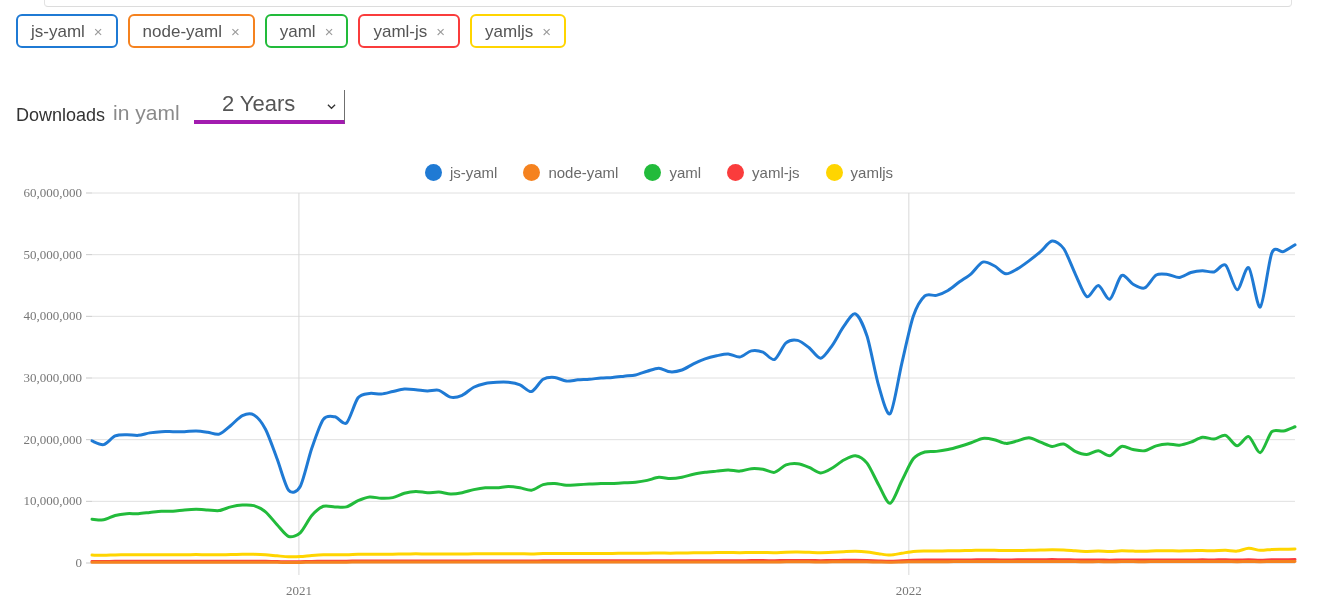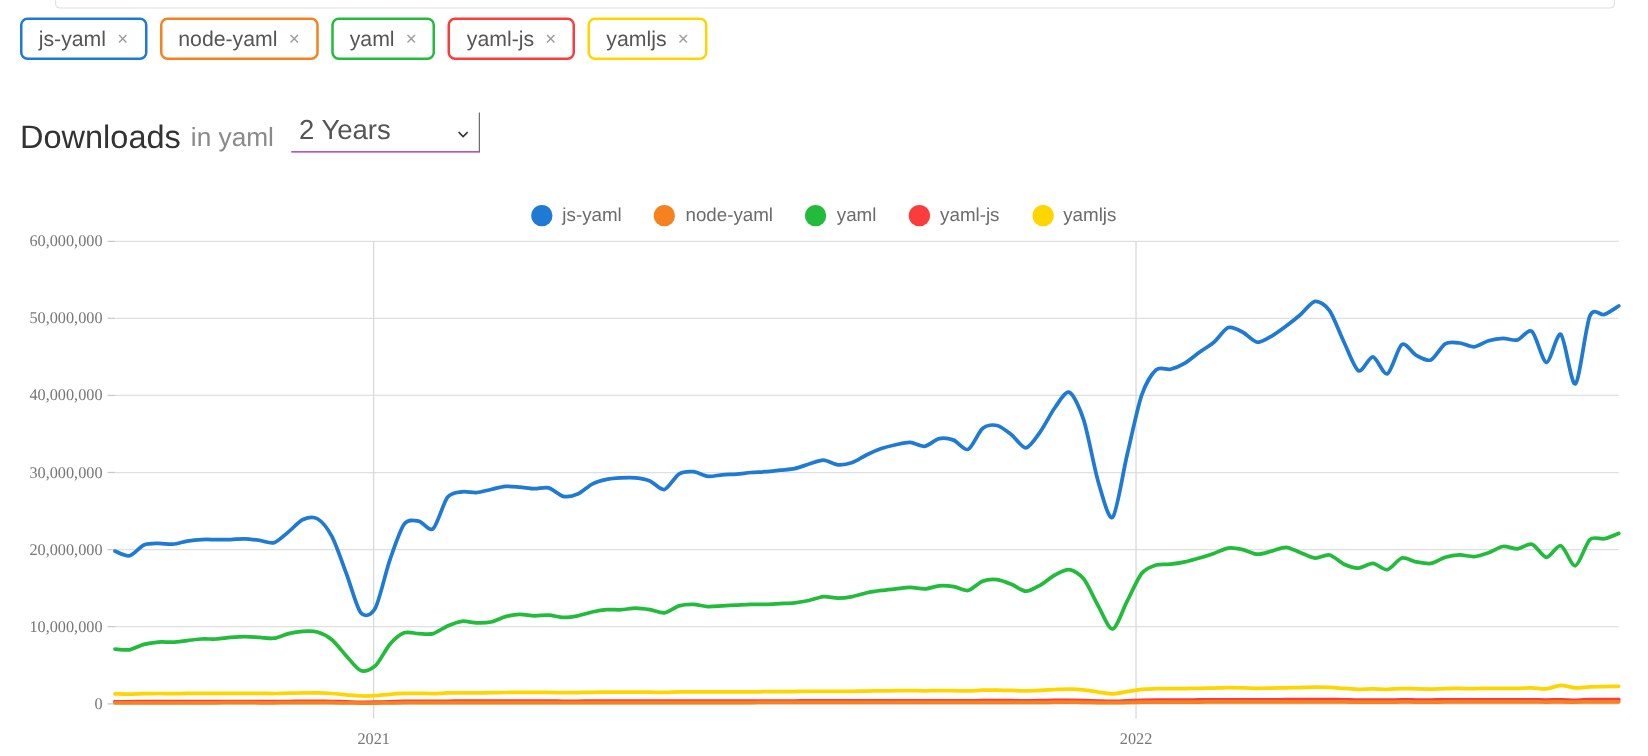--- a/index.html
+++ b/index.html
@@ -72,42 +72,43 @@
   
   .downloads-head {
     position: absolute;
     left: 16px;
     top: 90px;
     display: flex;
     align-items: flex-end;
     gap: 8px;
   }
   .downloads-title {
-    font-size: 26px;
+    font-size: 18px;
     color: #333;
     line-height: 1;
     font-weight: 400;
   }
   .downloads-sub {
     font-size: 21px;
     color: #8a8a8a;
     line-height: 1;
     position: relative;
     top: -1px;
   }
   .period-select {
     position: relative;
     margin-left: 6px;
     border: none;
-    border-bottom: 1px solid #a21caf;
+    border-bottom: 4px solid #a21caf;
     border-right: 1px solid #6f6f6f;
     padding: 2px 26px 5px 6px;
     min-width: 118px;
     background: transparent;
     cursor: pointer;
+    text-align: center;
   }
   .period-value {
     font-size: 22px;
     color: #555;
     line-height: 1.05;
   }
   .period-caret {
     position: absolute;
     right: 8px;
     bottom: 9px;

